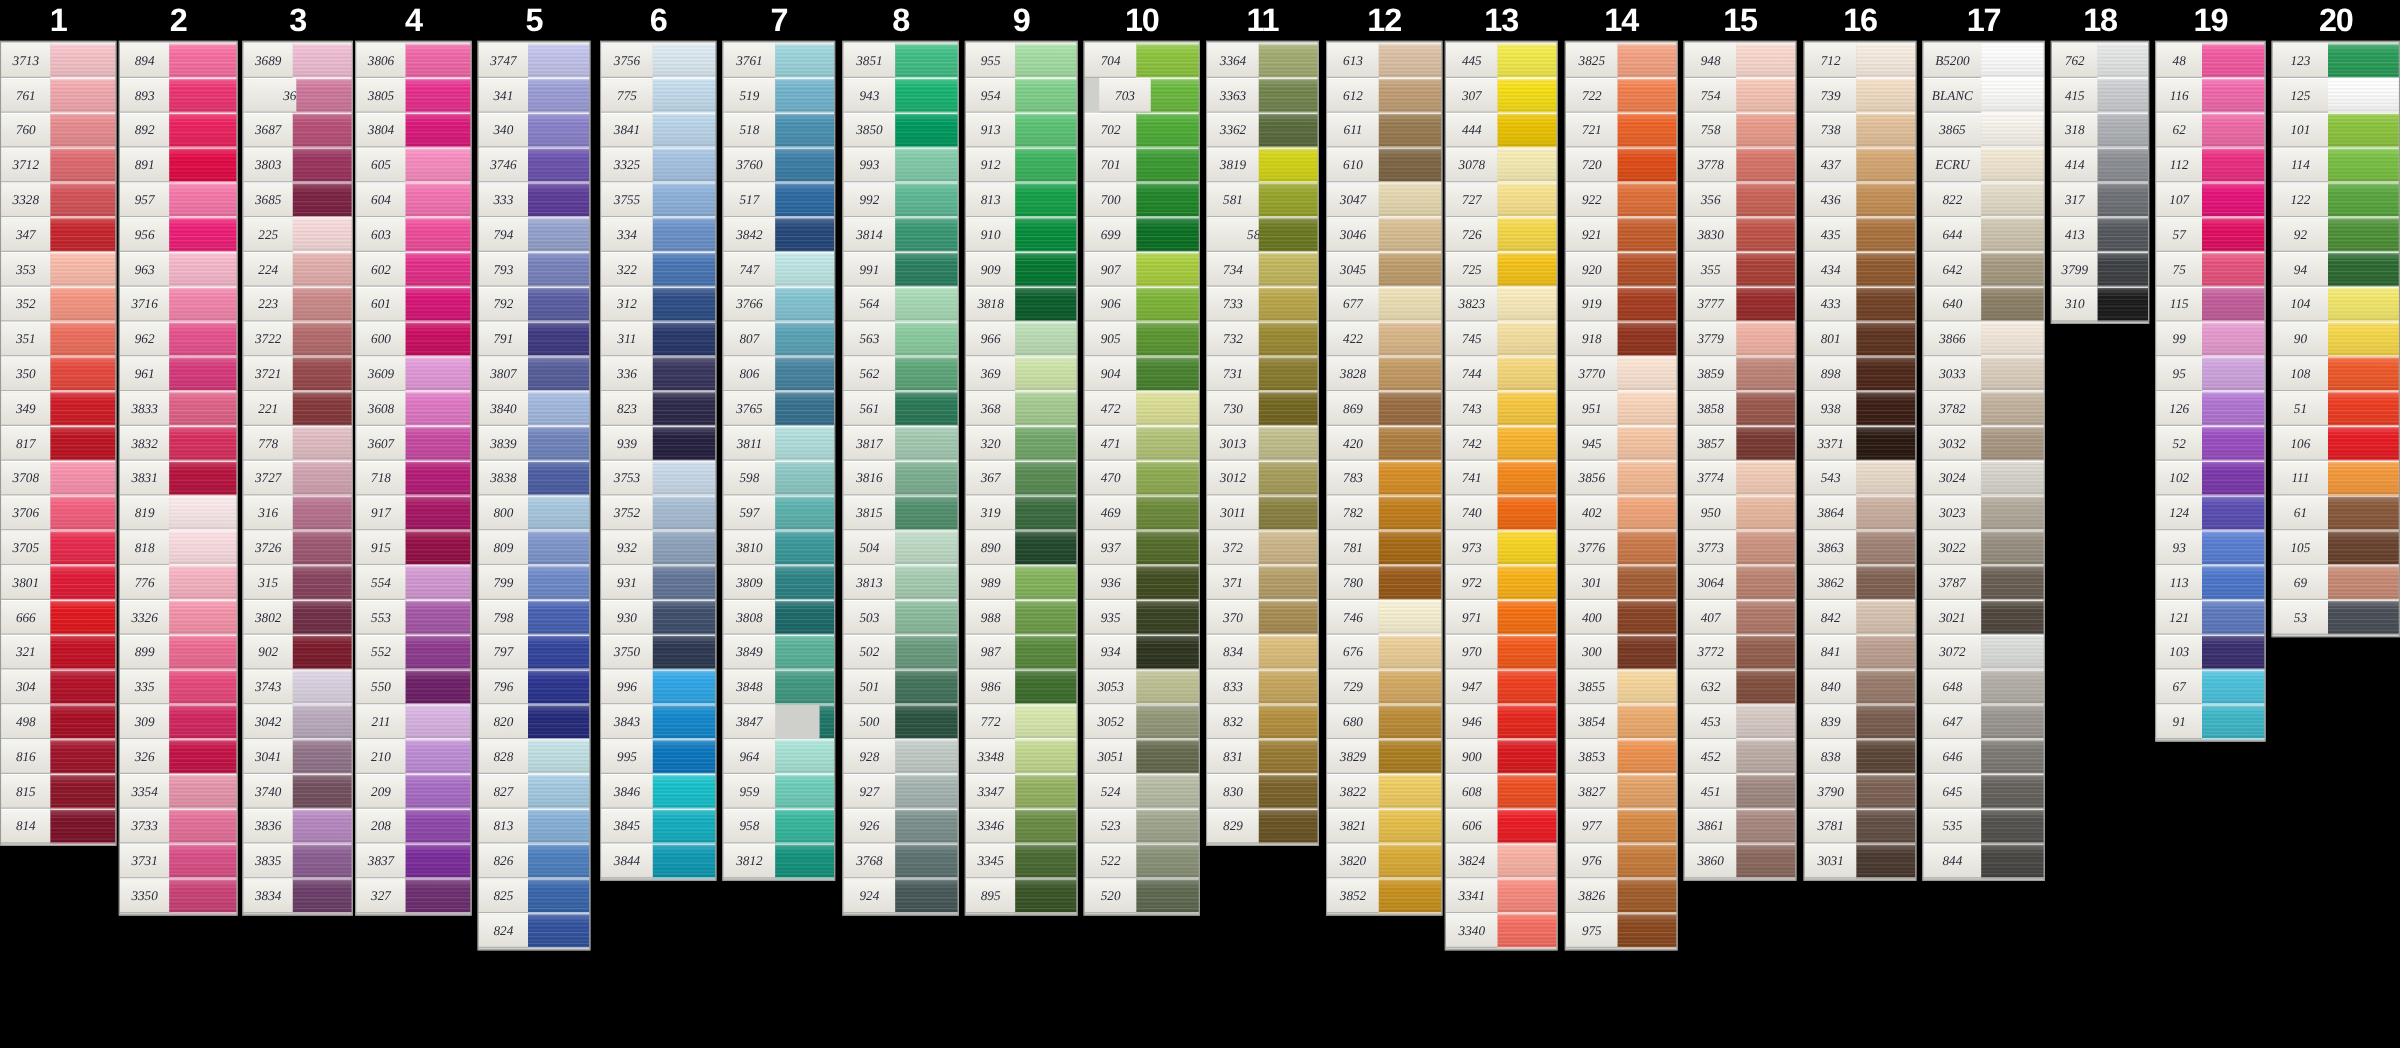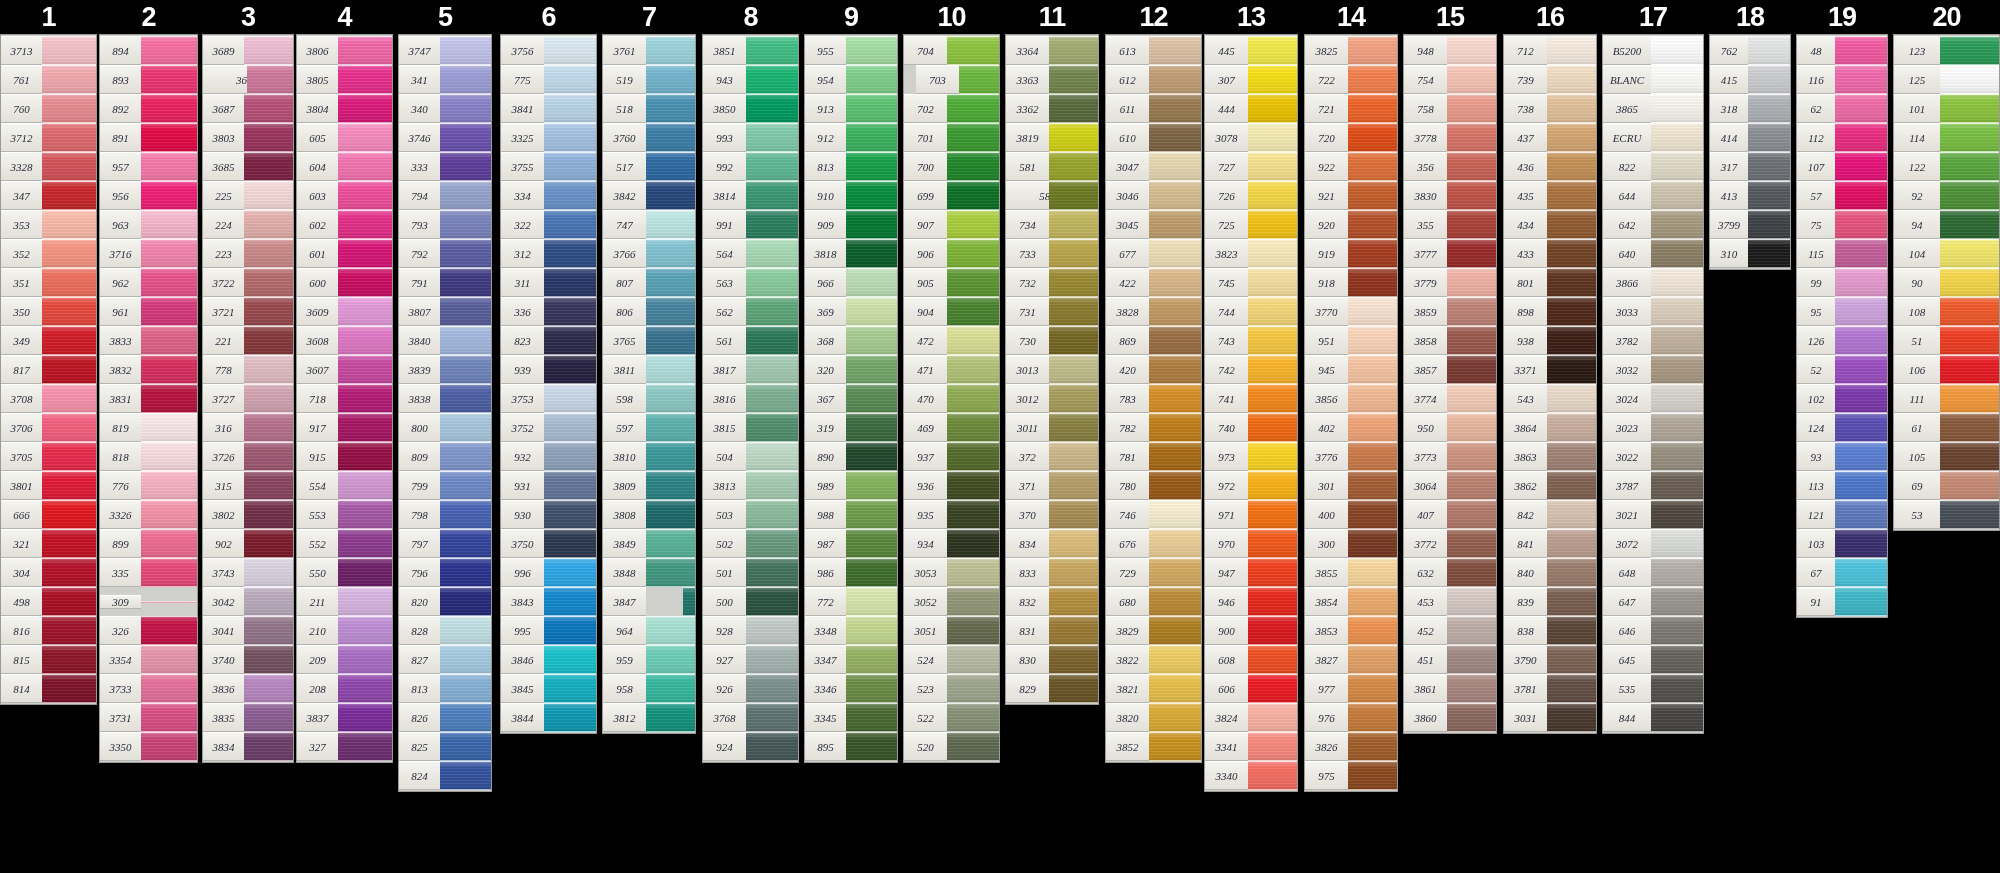--- a/index.html
+++ b/index.html
@@ -258,21 +258,21 @@
           <div class="sw-color" style="background-color: rgb(246, 148, 171);"></div>
         </div>
         <div class="swatch-row" style="height: 29px; flex: 0 0 29px;">
           <div class="sw-label" style="flex-basis: 41px; width: 41px;">899</div>
           <div class="sw-color" style="background-color: rgb(239, 108, 147);"></div>
         </div>
         <div class="swatch-row" style="height: 29px; flex: 0 0 29px;">
           <div class="sw-label" style="flex-basis: 41px; width: 41px;">335</div>
           <div class="sw-color" style="background-color: rgb(232, 74, 125);"></div>
         </div>
-        <div class="swatch-row" style="height: 29px; flex: 0 0 29px; align-items: center;">
+        <div class="swatch-row" style="height: 29px; flex: 0 0 29px;">
           <div class="sw-label" style="flex-basis: 41px; width: 41px;">309</div>
           <div class="sw-color" style="background-color: rgb(211, 40, 98);"></div>
         </div>
         <div class="swatch-row" style="height: 29px; flex: 0 0 29px;">
           <div class="sw-label" style="flex-basis: 41px; width: 41px;">326</div>
           <div class="sw-color" style="background-color: rgb(198, 19, 72);"></div>
         </div>
         <div class="swatch-row" style="height: 29px; flex: 0 0 29px;">
           <div class="sw-label" style="flex-basis: 41px; width: 41px;">3354</div>
           <div class="sw-color" style="background-color: rgb(232, 150, 173);"></div>

